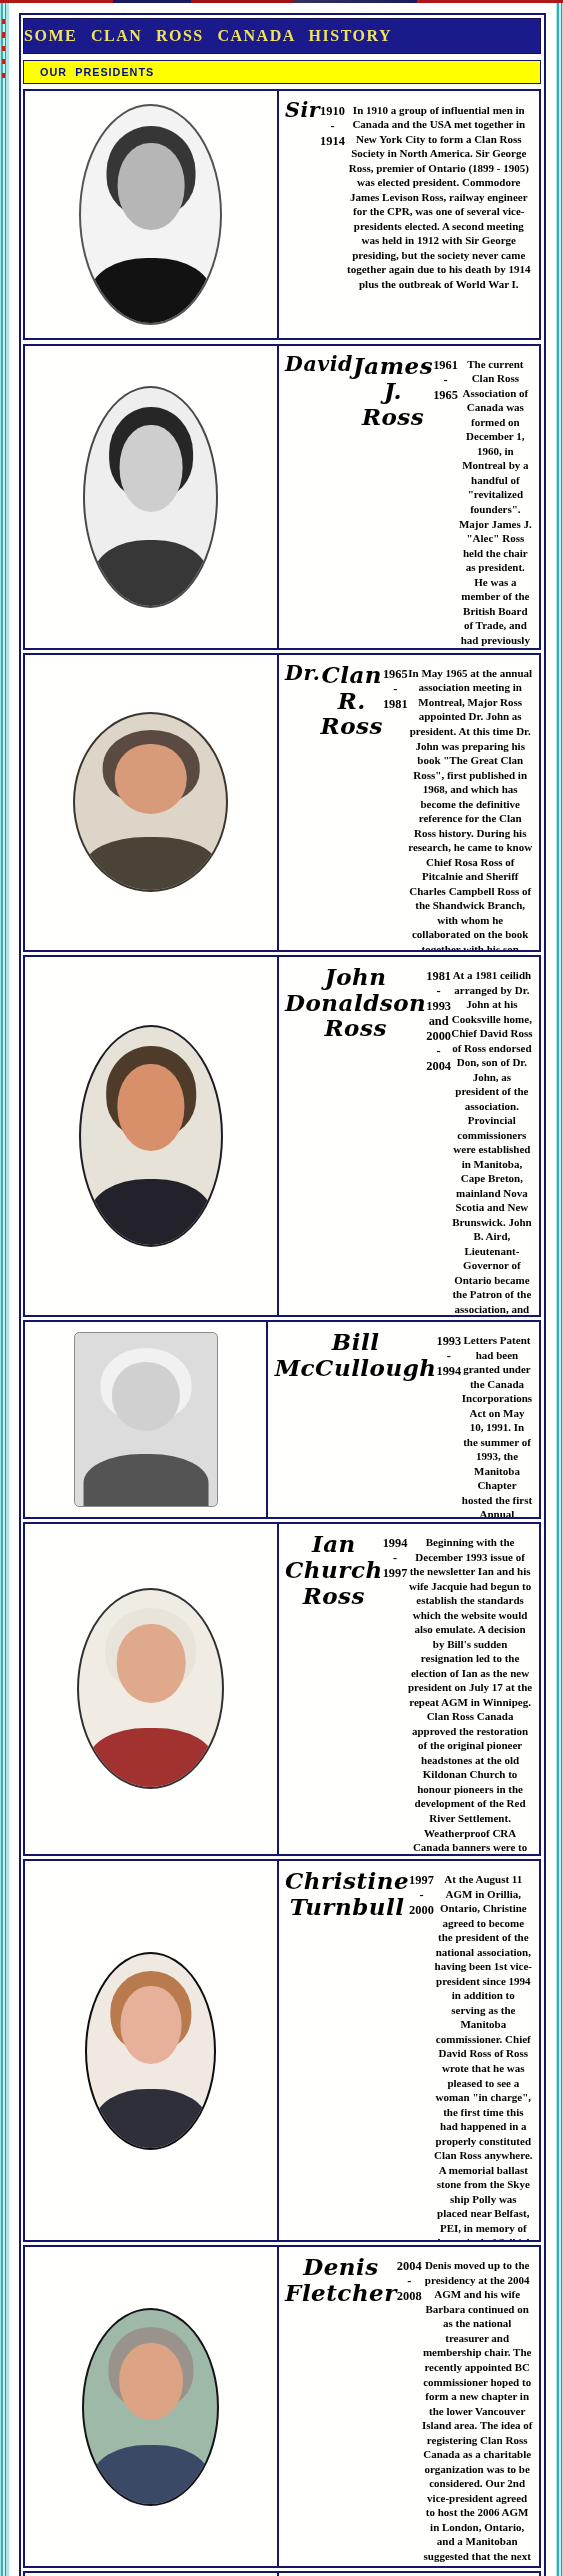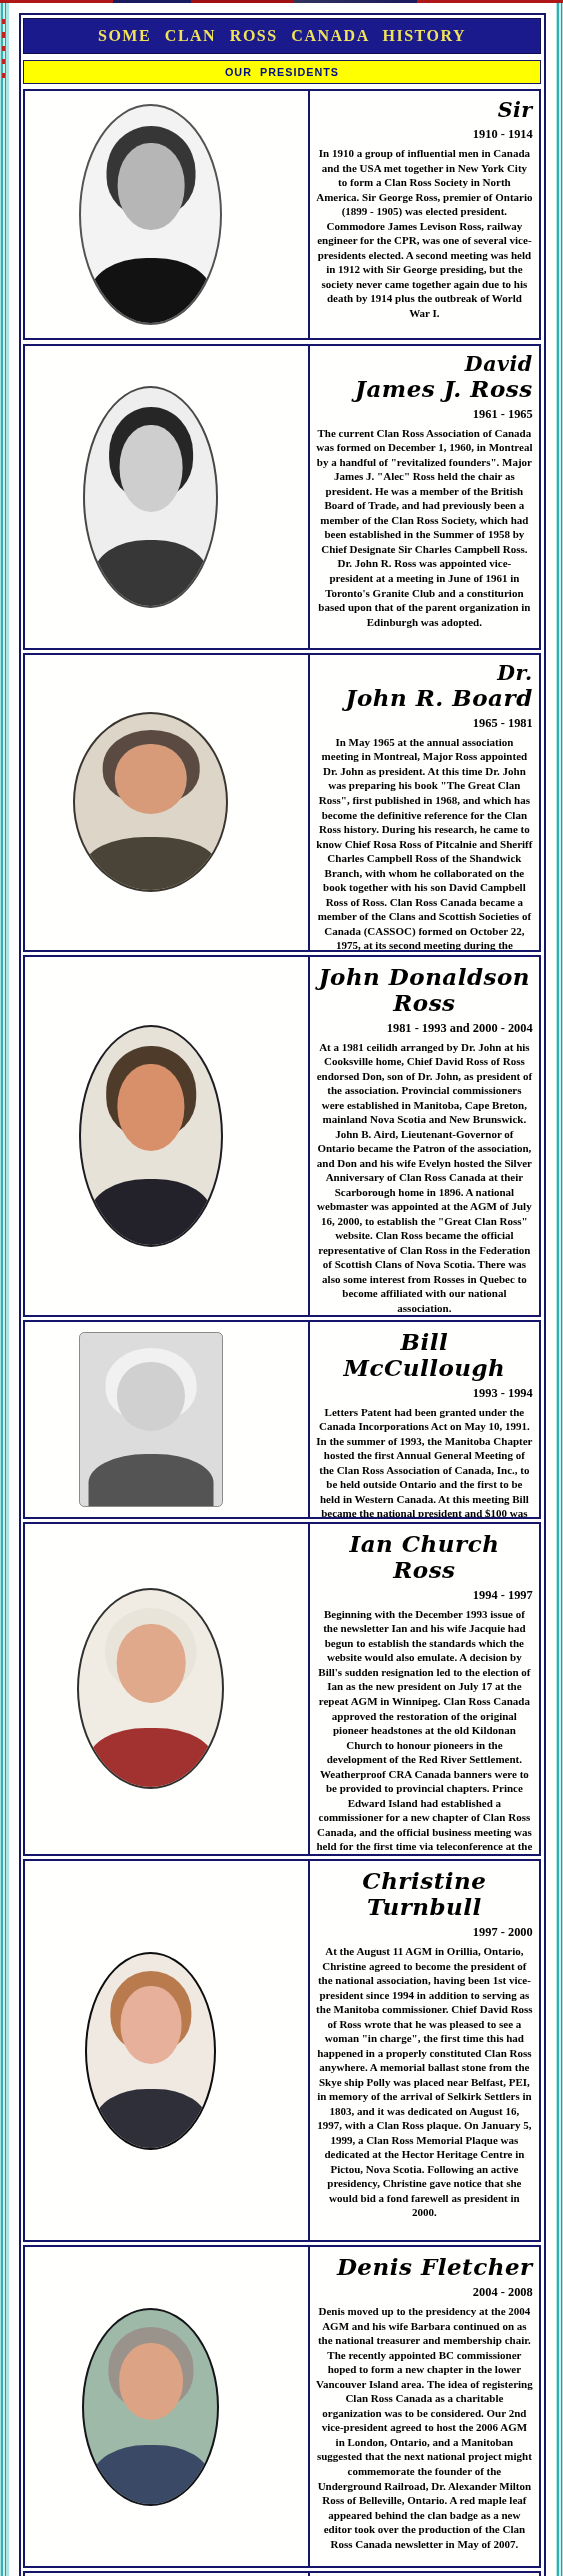--- a/index.html
+++ b/index.html
@@ -24,43 +24,43 @@
     background:repeating-linear-gradient(#c02222 0 5.2px,transparent 5.2px 13.4px);
   }
   
   .page-frame{
     position:absolute;top:13.4px;left:18.5px;width:527px;
     border:2.6px double #15156a;background:#fff;padding:2.6px 2.1px 3.1px 2.1px;box-sizing:border-box;
   }
   
   .header{
     border:1px solid #0d0d50;background:#1a1a8c;height:34px;
-    display:flex;align-items:center;justify-content:center;margin:0.5px;
+    display:flex;align-items:center;margin:0.5px;
   }
   .header .title{
     color:#f0e25a;font-weight:bold;font-size:16px;letter-spacing:1.5px;word-spacing:8.2px;
     font-family:"Liberation Serif", serif;
   }
   .banner{
     margin:5.7px 0.5px;background:#ffff00;border:1px solid #15156a;height:21.6px;
-    display:flex;align-items:center;justify-content:center;
+    display:flex;align-items:center;justify-content:flex-start;padding-left:16px;
   }
   .banner .label{
     color:#000d8a;font-family:"Liberation Sans", sans-serif;font-weight:800;
     font-size:10.8px;letter-spacing:1px;word-spacing:4.1px;
   }
   
   .entry{
     border:2.1px double #15156a;margin:0 0.5px 3.1px 0.5px;background:#fffffd;
     display:flex;box-sizing:border-box;overflow:hidden;
   }
   .photo-cell{width:49%;display:flex;align-items:center;justify-content:center;}
   .text-cell{
     flex:1;border-left:2.1px double #15156a;padding:7.2px 6.2px 4.1px 6.2px;
-    display:flex;flex-direction:column;align-items:flex-end;text-align:center;box-sizing:border-box;margin-left:31px;
+    display:flex;flex-direction:row;align-items:flex-start;text-align:center;box-sizing:border-box;
   }
   .title-prefix,.name{
     font-family:"DejaVu Serif", serif;font-style:italic;font-weight:bold;color:#000;
     line-height:1.12;letter-spacing:0.5px;
   }
   .title-prefix{font-size:20.6px;}
   .title-prefix:empty{display:none;}
   .name{font-size:23px;}
   .dates{font-weight:bold;font-size:12.4px;margin-top:5.2px;color:#000;}
   .bio{
@@ -138,21 +138,21 @@
   <section class="entry" style="height:299px">
     <div class="photo-cell">
       <div class="photo" style="width: 155px; height: 180px; --pbg: #ddd6c8; --skin: #d79b7a; --hair: #5a4a42; --shirt: #4a4438; --frame: #3a352e;" title="sepia-toned photo of an elderly man wearing glasses">
         <span class="hair"></span>
         <span class="face"></span>
         <span class="torso"></span>
       </div>
     </div>
     <div class="text-cell">
       <div class="title-prefix">Dr.</div>
-      <div class="name">John R. Board</div>
+      <div class="name">Clan R. Ross</div>
       <div class="dates">1965 - 1981</div>
       <p class="bio">In May 1965 at the annual association meeting in Montreal, Major Ross appointed Dr. John as president. At this time Dr. John was preparing his book "The Great Clan Ross", first published in 1968, and which has become the definitive reference for the Clan Ross history.  During his research, he came to know Chief Rosa Ross of Pitcalnie and Sheriff Charles Campbell Ross of the Shandwick Branch, with whom he collaborated on the book together with his son David Campbell Ross of Ross. Clan Ross Canada became a member of the Clans and Scottish Societies of Canada  (CASSOC) formed on October 22, 1975, at its second meeting during the following year.</p>
     </div>
   </section>
 
   <section class="entry" style="height:362px">
     <div class="photo-cell">
       <div class="photo" style="width: 144px; height: 222px; --pbg: #e7e2d8; --skin: #d8906a; --hair: #4e3b2a; --shirt: #23222a; --frame: #1d1d22;" title="colour oval photo of a man with glasses and brown hair in a dark suit">
         <span class="hair"></span>
         <span class="face"></span>

